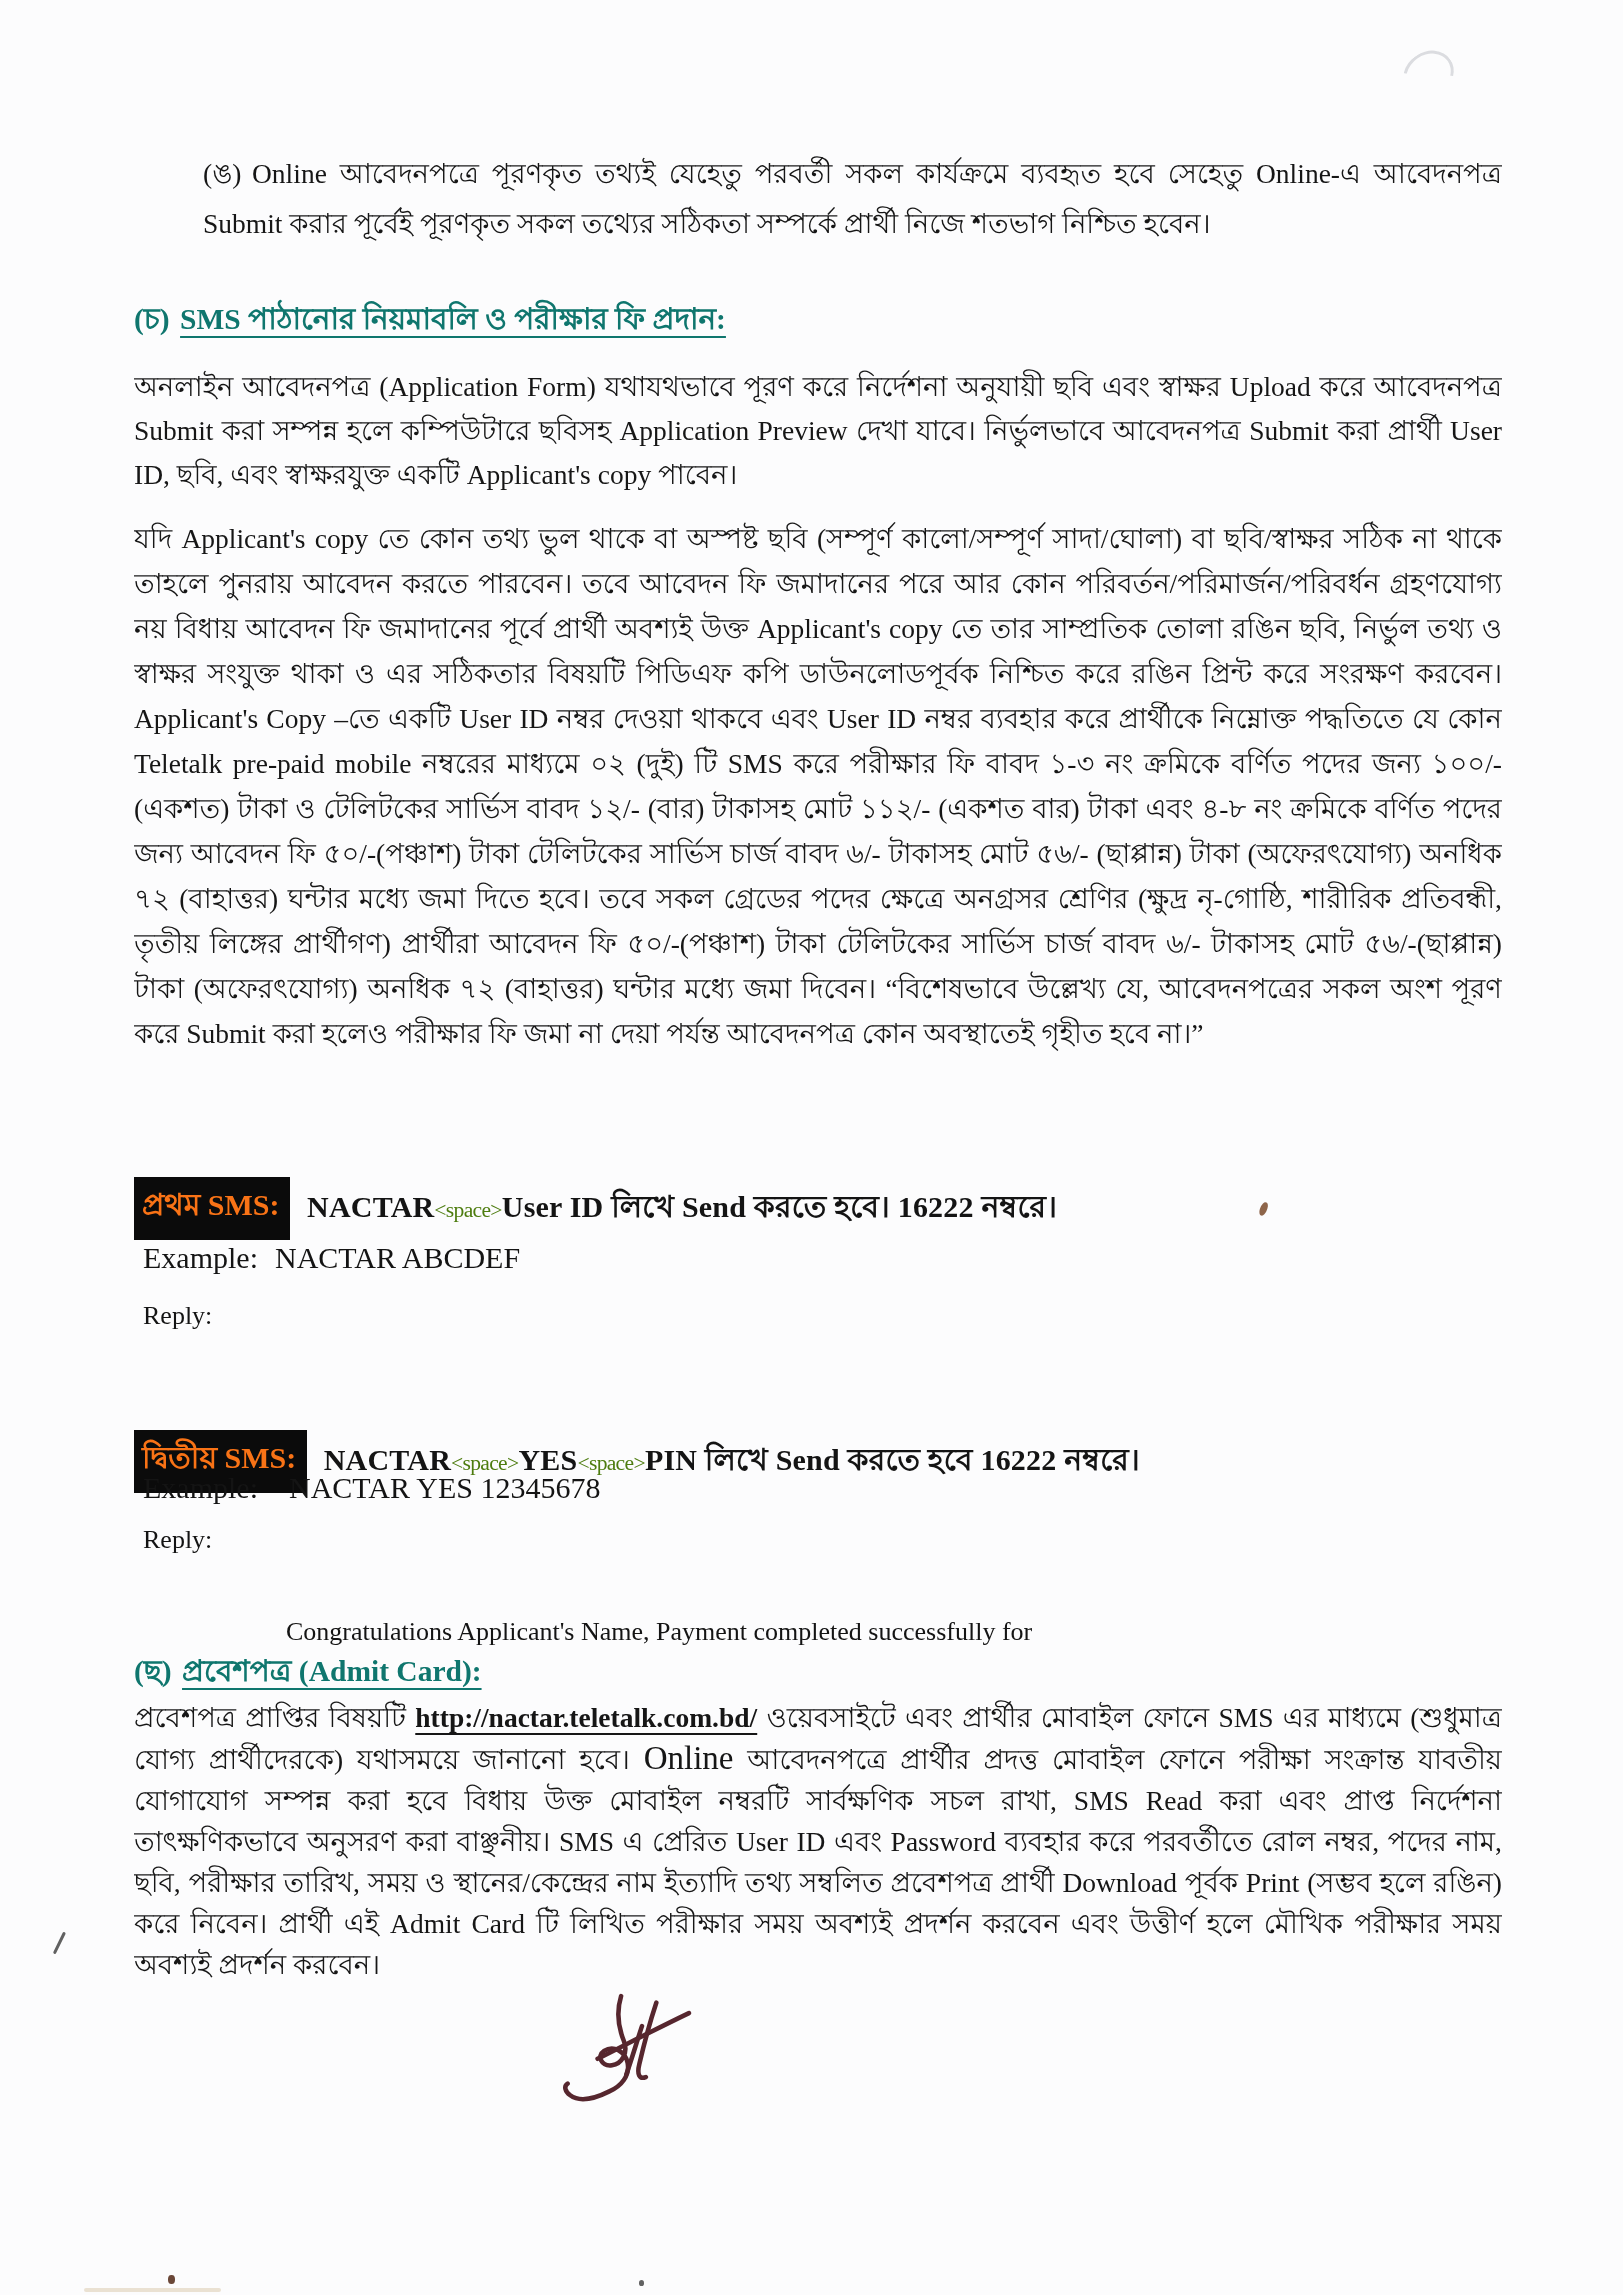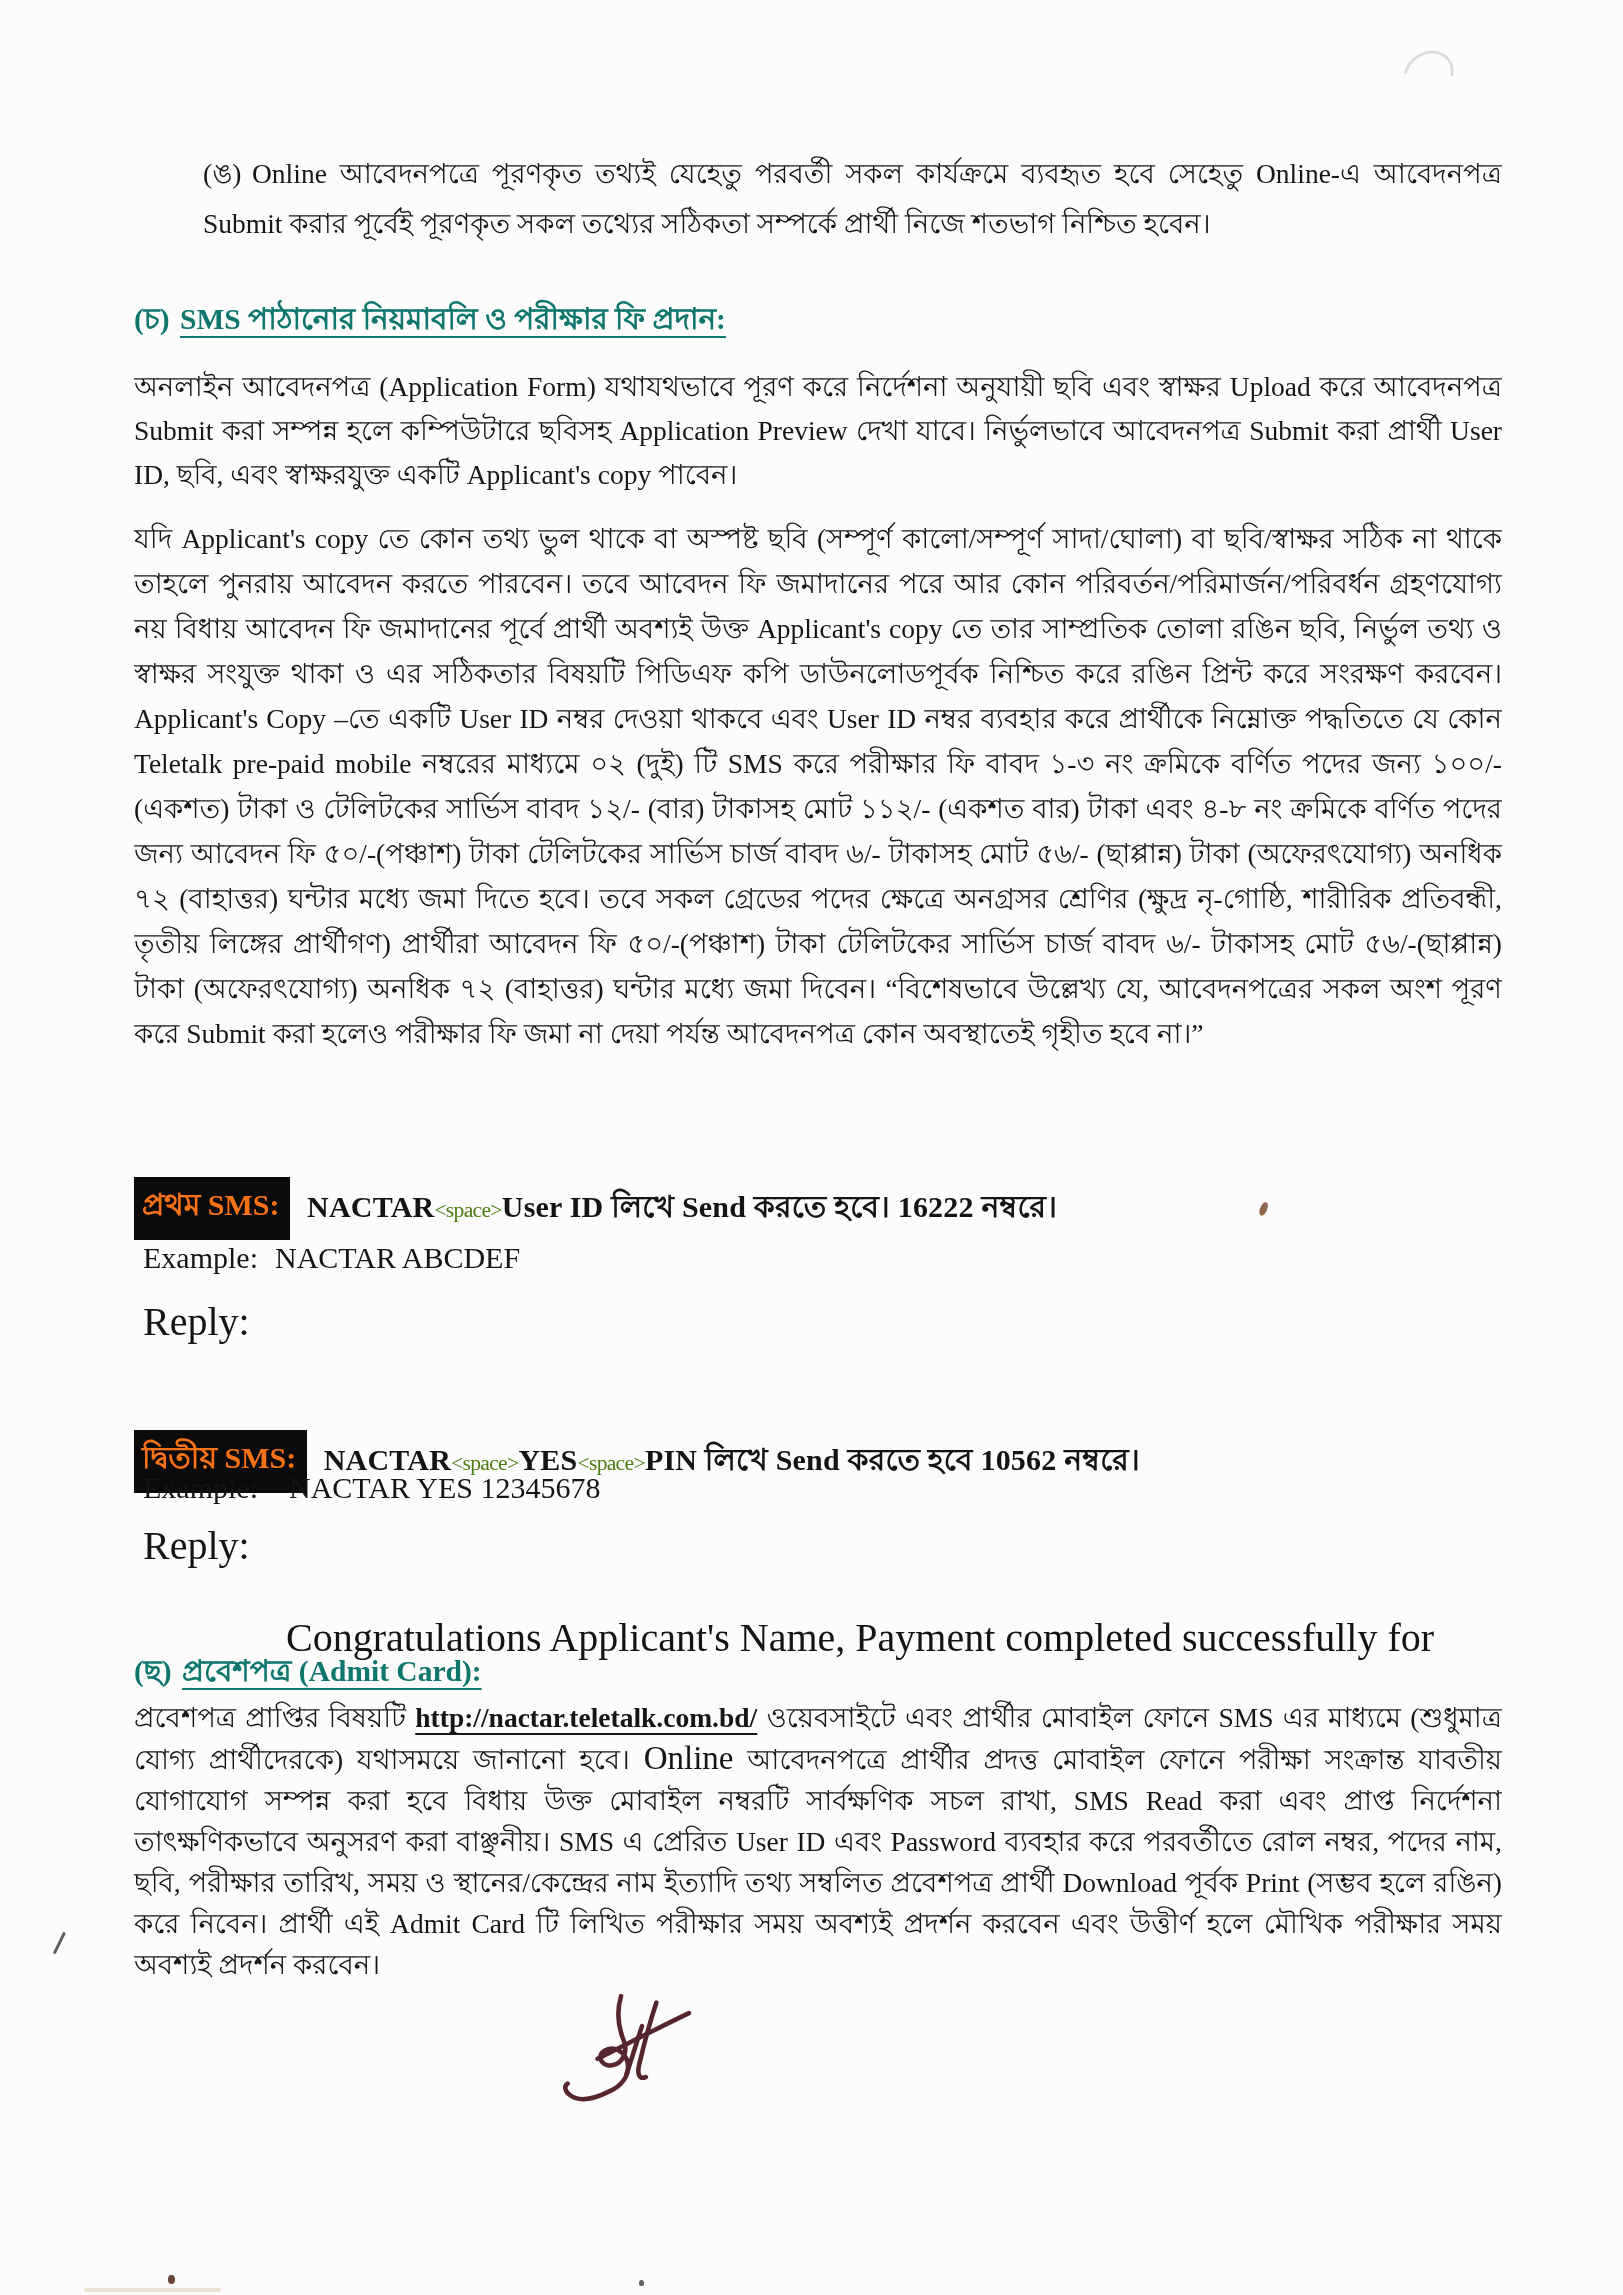--- a/index.html
+++ b/index.html
@@ -36,21 +36,21 @@
   }
   .sms-body{font-weight:700;font-size:30px;letter-spacing:0.2px;vertical-align:middle;}
   .token{font-size:21.6px;font-weight:400;letter-spacing:-0.7px;color:#4d7c0f;}
   
   .example-row{font-size:30px;}
   .example1{left:143px;top:1241px;width:1047px;height:51px;}
   .example2{left:143px;top:1471px;width:1047px;height:48px;}
   .example-label{margin-right:17px;}
   .example2 .example-label{margin-right:31px;}
   
-  .reply-row{display:flex;font-size:40px;line-height:46px;margin-top:6px;}
+  .reply-row{display:flex;font-size:26px;line-height:46px;}
   .reply1{left:143px;top:1293px;width:1368px;height:152px;}
   .reply2{left:143px;top:1517px;width:1368px;height:144px;}
   .reply-label{width:143px;flex:0 0 auto;}
   .reply-body{flex:1;white-space:pre-wrap;}
   
   .heading-chha{left:134px;top:1648px;width:1368px;height:56px;font-family:Liberation Serif, serif;}
   
   .admit{left:134px;top:1697px;width:1368px;height:359px;line-height:41px;}
   .url{font-weight:700;text-decoration:underline;text-decoration-thickness:2px;text-underline-offset:5.9px;}
   .online-big{font-size:33px;}
@@ -101,21 +101,21 @@
 
   <div class="blk example-row example1">
     <span class="example-label">Example:</span><span class="example-value">NACTAR ABCDEF</span>
   </div>
 
   <div class="blk reply-row reply1">
     <div class="reply-label">Reply:</div>
   </div>
 
   <div class="blk sms-row sms2">
-    <span class="sms-label">দ্বিতীয় SMS:</span><span class="sms-body"><span>NACTAR</span><span class="token">&lt;space&gt;</span><span>YES</span><span class="token">&lt;space&gt;</span><span>PIN লিখে Send করতে হবে 10562 নম্বরে।</span></span>
+    <span class="sms-label">দ্বিতীয় SMS:</span><span class="sms-body"><span>NACTAR</span><span class="token">&lt;space&gt;</span><span>YES</span><span class="token">&lt;space&gt;</span><span>PIN লিখে Send করতে হবে 16222 নম্বরে।</span></span>
   </div>
 
   <div class="blk example-row example2">
     <span class="example-label">Example:</span><span class="example-value">NACTAR YES 12345678</span>
   </div>
 
   <div class="blk reply-row reply2">
     <div class="reply-label">Reply:</div>
     <div class="reply-body">
       <div class="reply-line">Congratulations Applicant's Name, Payment completed successfully for</div>

